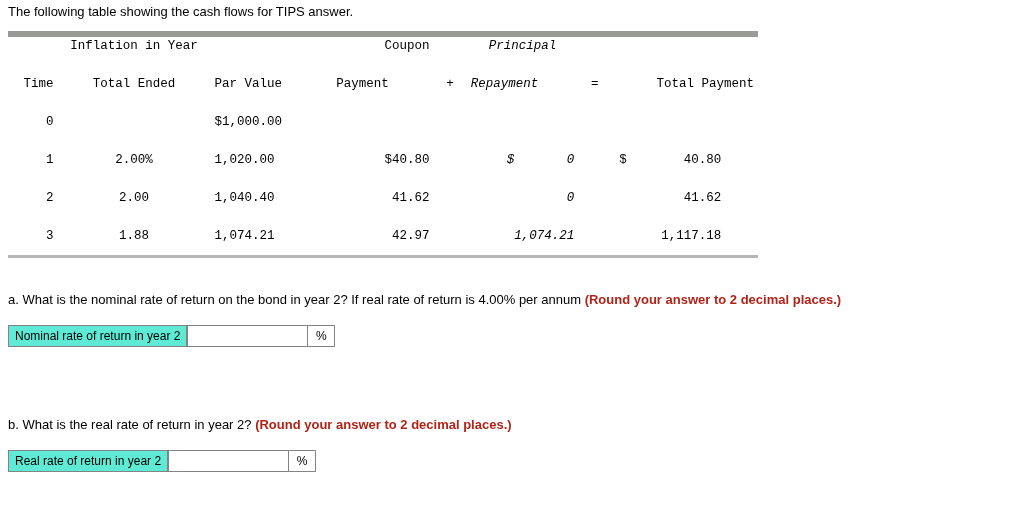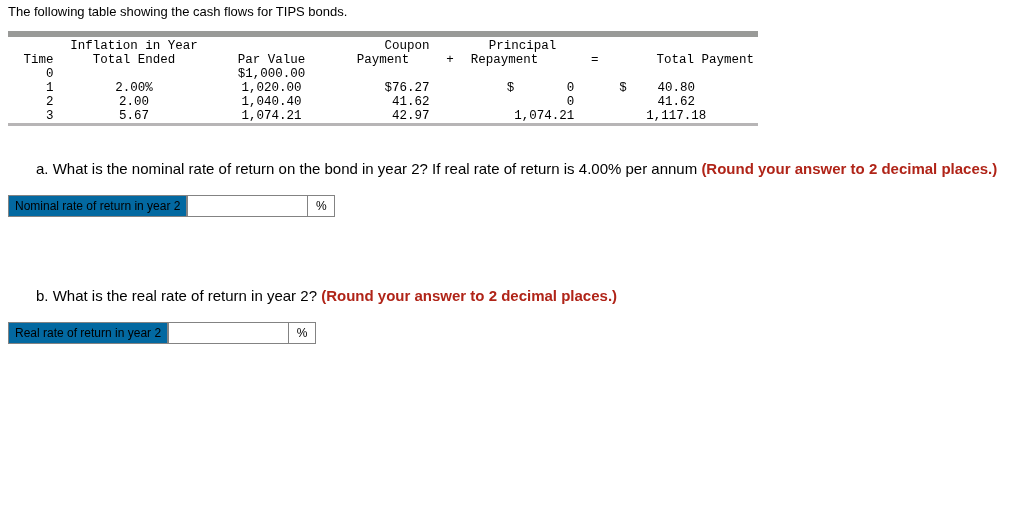--- a/index.html
+++ b/index.html
@@ -22,93 +22,92 @@
     width: 750px;
     margin-bottom: 34px;
   }
   table.cash {
     border-collapse: collapse;
     font-family: "Courier New", monospace;
     font-size: 12.5px;
     width: 100%;
   }
   table.cash th, table.cash td {
-    padding: 0 4px;
+    padding: 12px 4px;
     font-weight: normal;
     white-space: pre;
     margin-top: 34px;
   }
   table.cash thead tr:first-child th {
     padding-top: 2px;
   }
   .c-time  { width: 40px; text-align: right; }
   .c-infl  { width: 140px; text-align: center; }
-  .c-par   { width: 110px; text-align: center; }
+  .c-par   { width: 110px; text-align: left; }
   .c-coup  { width: 90px; text-align: right; }
   .c-plus  { width: 24px; text-align: center; }
-  .c-prin  { width: 100px; text-align: right; }
+  .c-prin  { width: 100px; text-align: right; font-style: italic; }
   .c-eq    { width: 24px; text-align: center; }
   .c-tot   { width: 130px; text-align: left; padding-left: 8px !important; }
-  .c-tot .val { display:inline-block; width: 90px; text-align: center; }
+  .c-tot .val { display:inline-block; width: 90px; text-align: right; }
   .c-tot .dol { display:inline-block; width: 12px; text-align:left; }
 
   .qtext {
-    font-size: 15px;
+    font-size: 13px;
     margin-bottom: 18px;
-    margin-left: 28px;
   }
   .bold-red { color: #b02418; font-weight: bold; }
 
   table.answer {
     border-collapse: collapse;
     font-size: 12px;
     margin-bottom: 70px;
   }
   table.answer td {
     border: 1px solid #838383;
     padding: 3px 6px;
     vertical-align: middle;
   }
-  .label-cell { background: #0369a1; }
+  .label-cell { background: #5eead4; }
   .input-cell { padding: 0 !important; }
   .input-cell input {
     border: none;
     border-left: 1px solid #838383;
     height: 20px;
     width: 120px;
     padding: 0 4px;
     font-size: 12px;
     box-sizing: border-box;
     outline: none;
   }
   .pct-cell { width: 14px; text-align:center; }
 </style>
 </head>
 <body>
 
-<div class="intro">The following table showing the cash flows for TIPS bonds.</div>
+<div class="intro">The following table showing the cash flows for TIPS answer.</div>
 
 <div class="tbl-wrap">
 <table class="cash">
   <thead>
     <tr>
       <th class="c-time"></th>
       <th class="c-infl">Inflation in Year</th>
       <th class="c-par"></th>
       <th class="c-coup" style="text-align:right">Coupon</th>
       <th class="c-plus"></th>
       <th class="c-prin" style="text-align:center">Principal</th>
       <th class="c-eq"></th>
       <th class="c-tot"></th>
     </tr>
     <tr>
       <th class="c-time">Time</th>
       <th class="c-infl">Total Ended</th>
       <th class="c-par">Par Value</th>
-      <th class="c-coup" style="text-align:center">Payment</th>
+      <th class="c-coup" style="text-align:left">Payment</th>
       <th class="c-plus">+</th>
       <th class="c-prin" style="text-align:left">Repayment</th>
       <th class="c-eq">=</th>
       <th class="c-tot" style="text-align:right">Total Payment</th>
     </tr>
   </thead>
   <tbody>
     <tr>
       <td class="c-time">0</td>
       <td class="c-infl"></td>
@@ -116,39 +115,39 @@
       <td class="c-coup"></td>
       <td class="c-plus"></td>
       <td class="c-prin"></td>
       <td class="c-eq"></td>
       <td class="c-tot"><span class="dol"></span><span class="val"></span></td>
     </tr>
     <tr>
       <td class="c-time">1</td>
       <td class="c-infl">2.00%</td>
       <td class="c-par">1,020.00</td>
-      <td class="c-coup">$76.27</td>
+      <td class="c-coup">$40.80</td>
       <td class="c-plus"></td>
       <td class="c-prin">$       0</td>
       <td class="c-eq"></td>
       <td class="c-tot"><span class="dol">$</span><span class="val">40.80</span></td>
     </tr>
     <tr>
       <td class="c-time">2</td>
       <td class="c-infl">2.00</td>
       <td class="c-par">1,040.40</td>
       <td class="c-coup">41.62</td>
       <td class="c-plus"></td>
       <td class="c-prin">0</td>
       <td class="c-eq"></td>
       <td class="c-tot"><span class="dol"></span><span class="val">41.62</span></td>
     </tr>
     <tr>
       <td class="c-time">3</td>
-      <td class="c-infl">5.67</td>
+      <td class="c-infl">1.88</td>
       <td class="c-par">1,074.21</td>
       <td class="c-coup">42.97</td>
       <td class="c-plus"></td>
       <td class="c-prin">1,074.21</td>
       <td class="c-eq"></td>
       <td class="c-tot"><span class="dol"></span><span class="val">1,117.18</span></td>
     </tr>
   </tbody>
 </table>
 </div>

